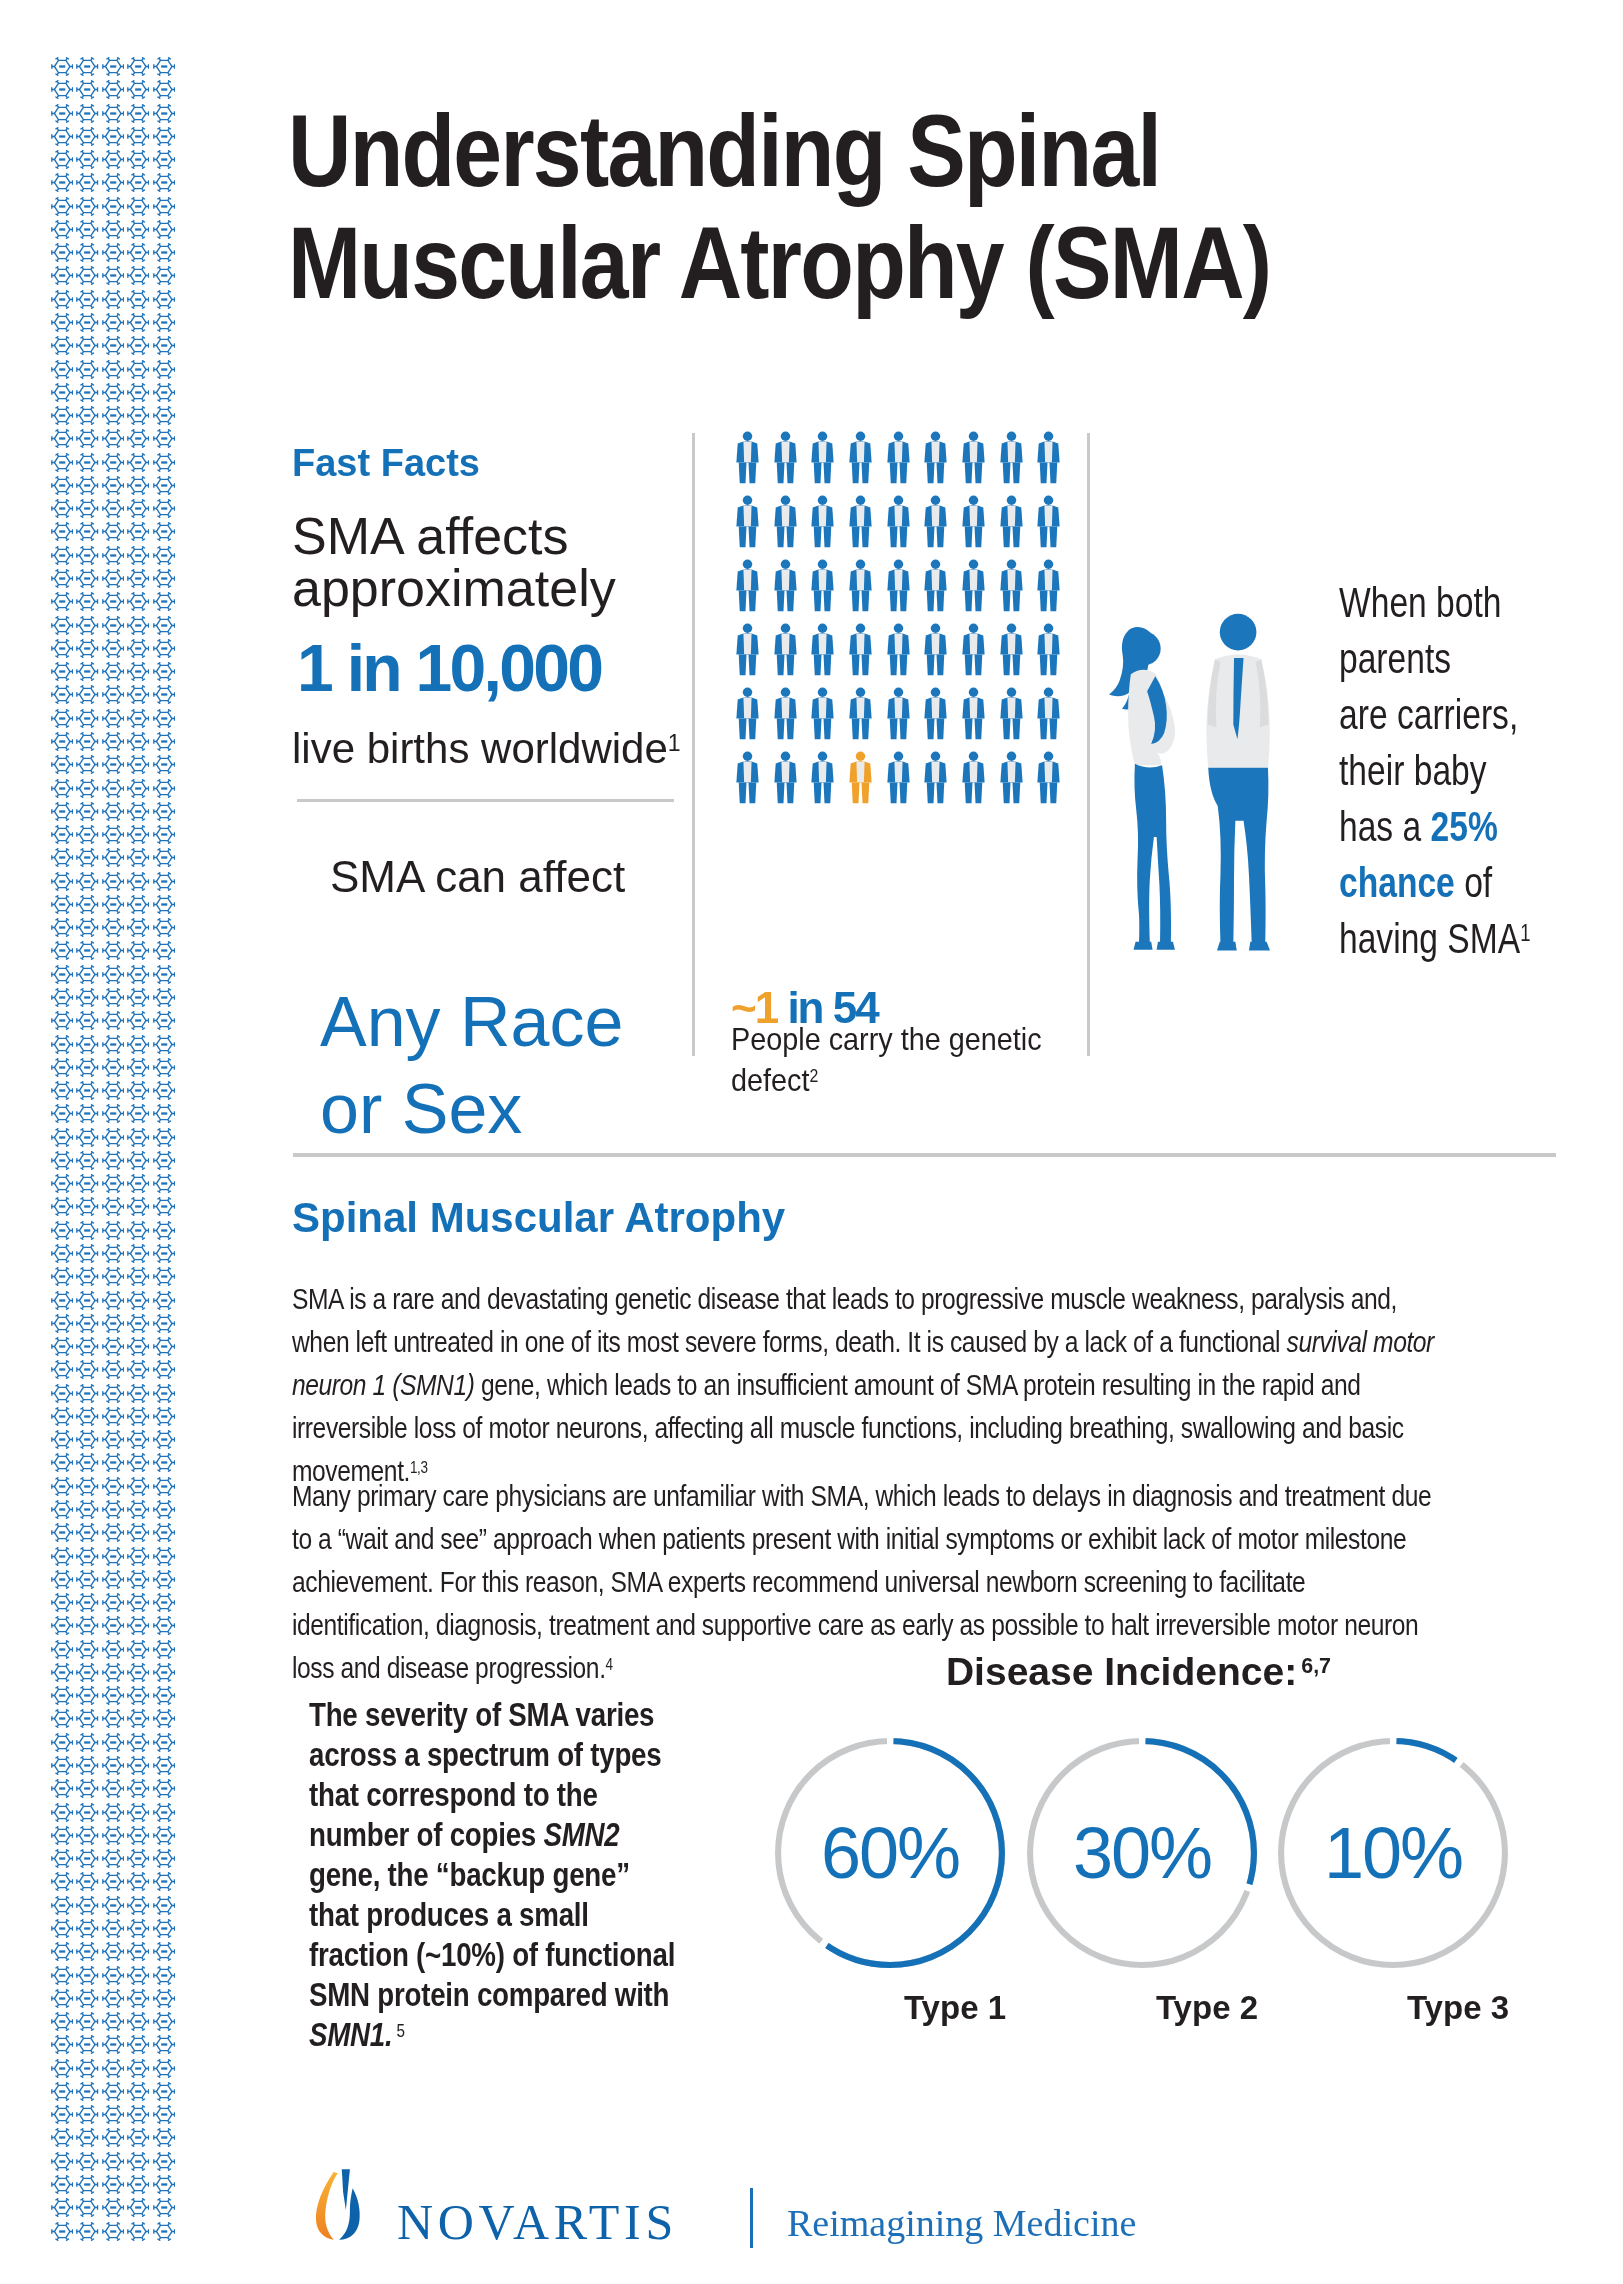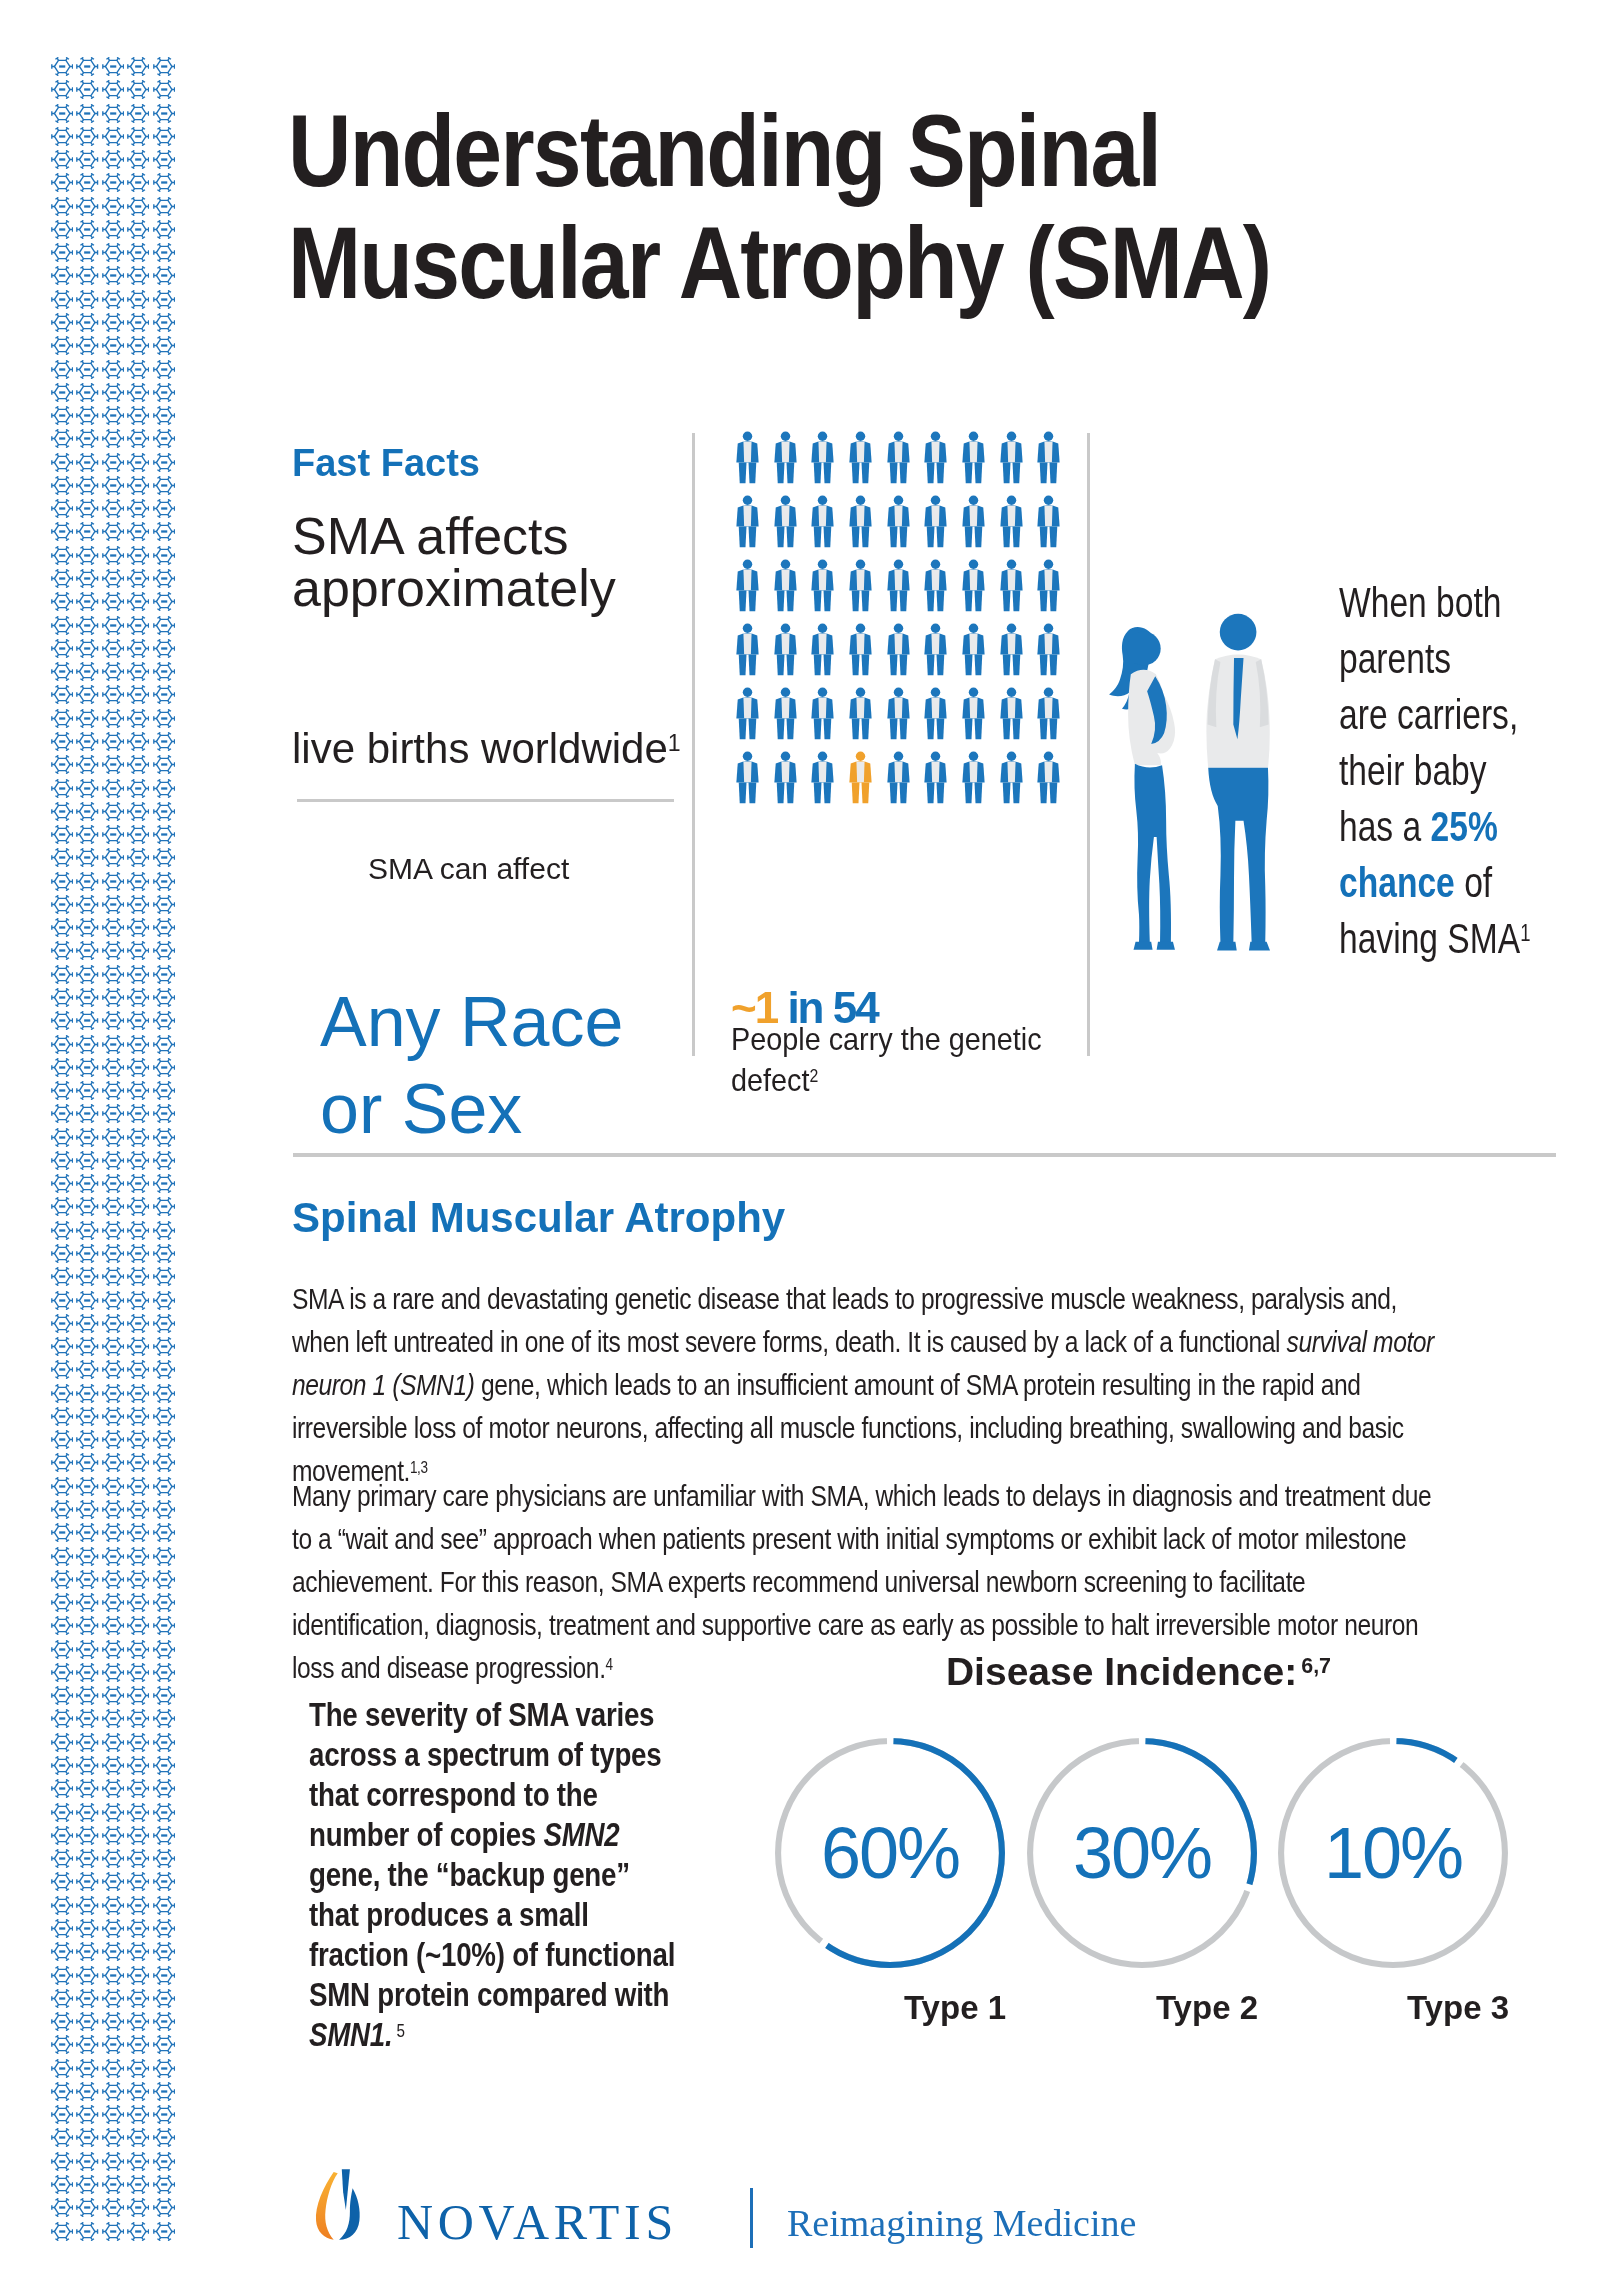--- a/index.html
+++ b/index.html
@@ -13,21 +13,21 @@
   .hexcell path.dash{stroke-width:3.4;}
   
   .title{left:288px;top:95px;font-size:102px;line-height:112px;font-weight:bold;
          letter-spacing:-2px;color:var(--dark,#231F20);transform:scaleX(.86);transform-origin:0 0;white-space:nowrap;}
   
   .ff-head{left:292px;top:442px;font-size:38px;font-weight:bold;color:var(--accent,#1471B8);}
   .ff-intro{left:292px;top:510px;font-size:52px;line-height:52px;color:var(--dark,#231F20);}
   .ff-stat{left:297px;top:630px;font-size:66px;font-weight:bold;letter-spacing:-2.7px;color:var(--accent,#1471B8);white-space:nowrap;}
   .ff-caption{left:292px;top:725px;font-size:42px;color:var(--dark,#231F20);}
   .ff-div{left:297px;top:799px;width:377px;height:3.4px;background:var(--line,#C9C9C9);}
-  .ff-label2{left:330px;top:852px;font-size:30px;color:var(--dark,#231F20);margin-left:38px;}
+  .ff-label2{left:330px;top:852px;font-size:44px;color:var(--dark,#231F20);}
   .ff-stat2{left:320px;top:979px;font-size:70px;line-height:87px;font-weight:normal;color:var(--accent,#1471B8);}
   
   .vdiv{width:3.4px;background:var(--line,#D2D3D4);top:433px;height:623px;}
   #vdiv1{left:692px;}
   #vdiv2{left:1087px;}
   
   #persongrid{left:733px;top:431px;width:332px;height:370px;}
   .person{position:absolute;}
   .carrier-stat{left:731px;top:983px;font-size:44px;font-weight:bold;letter-spacing:-2px;color:var(--accent,#1471B8);white-space:nowrap;}
   .carrier-cap{left:731px;top:1019px;font-size:32px;line-height:41px;color:var(--dark,#231F20);transform:scaleX(.9);transform-origin:0 0;}
@@ -2422,20 +2422,21 @@
       </svg>
     </div>
 
   <h1 class="abs title" style="margin:0;">
     <span>Understanding Spinal</span><br>
     <span>Muscular Atrophy (SMA)</span>
   </h1>
 
   <div class="abs ff-head">Fast Facts</div>
   <div class="abs ff-intro"><span>SMA affects</span><br><span>approximately</span></div>
+  <div class="abs ff-stat">1 in 10,000</div>
   <div class="abs ff-caption"><span>live births worldwide</span><span class="rt-sup">1</span></div>
   <div class="abs ff-div"></div>
   <div class="abs ff-label2">SMA can affect</div>
   <div class="abs ff-stat2"><span>Any Race</span><br><span>or Sex</span></div>
 
   <div id="vdiv1" class="abs vdiv"></div>
   <div id="vdiv2" class="abs vdiv"></div>
 
   <div id="persongrid" class="abs">
       <svg class="person" style="left:0px;top:0px" width="29" height="54" viewBox="0 0 43 79">

